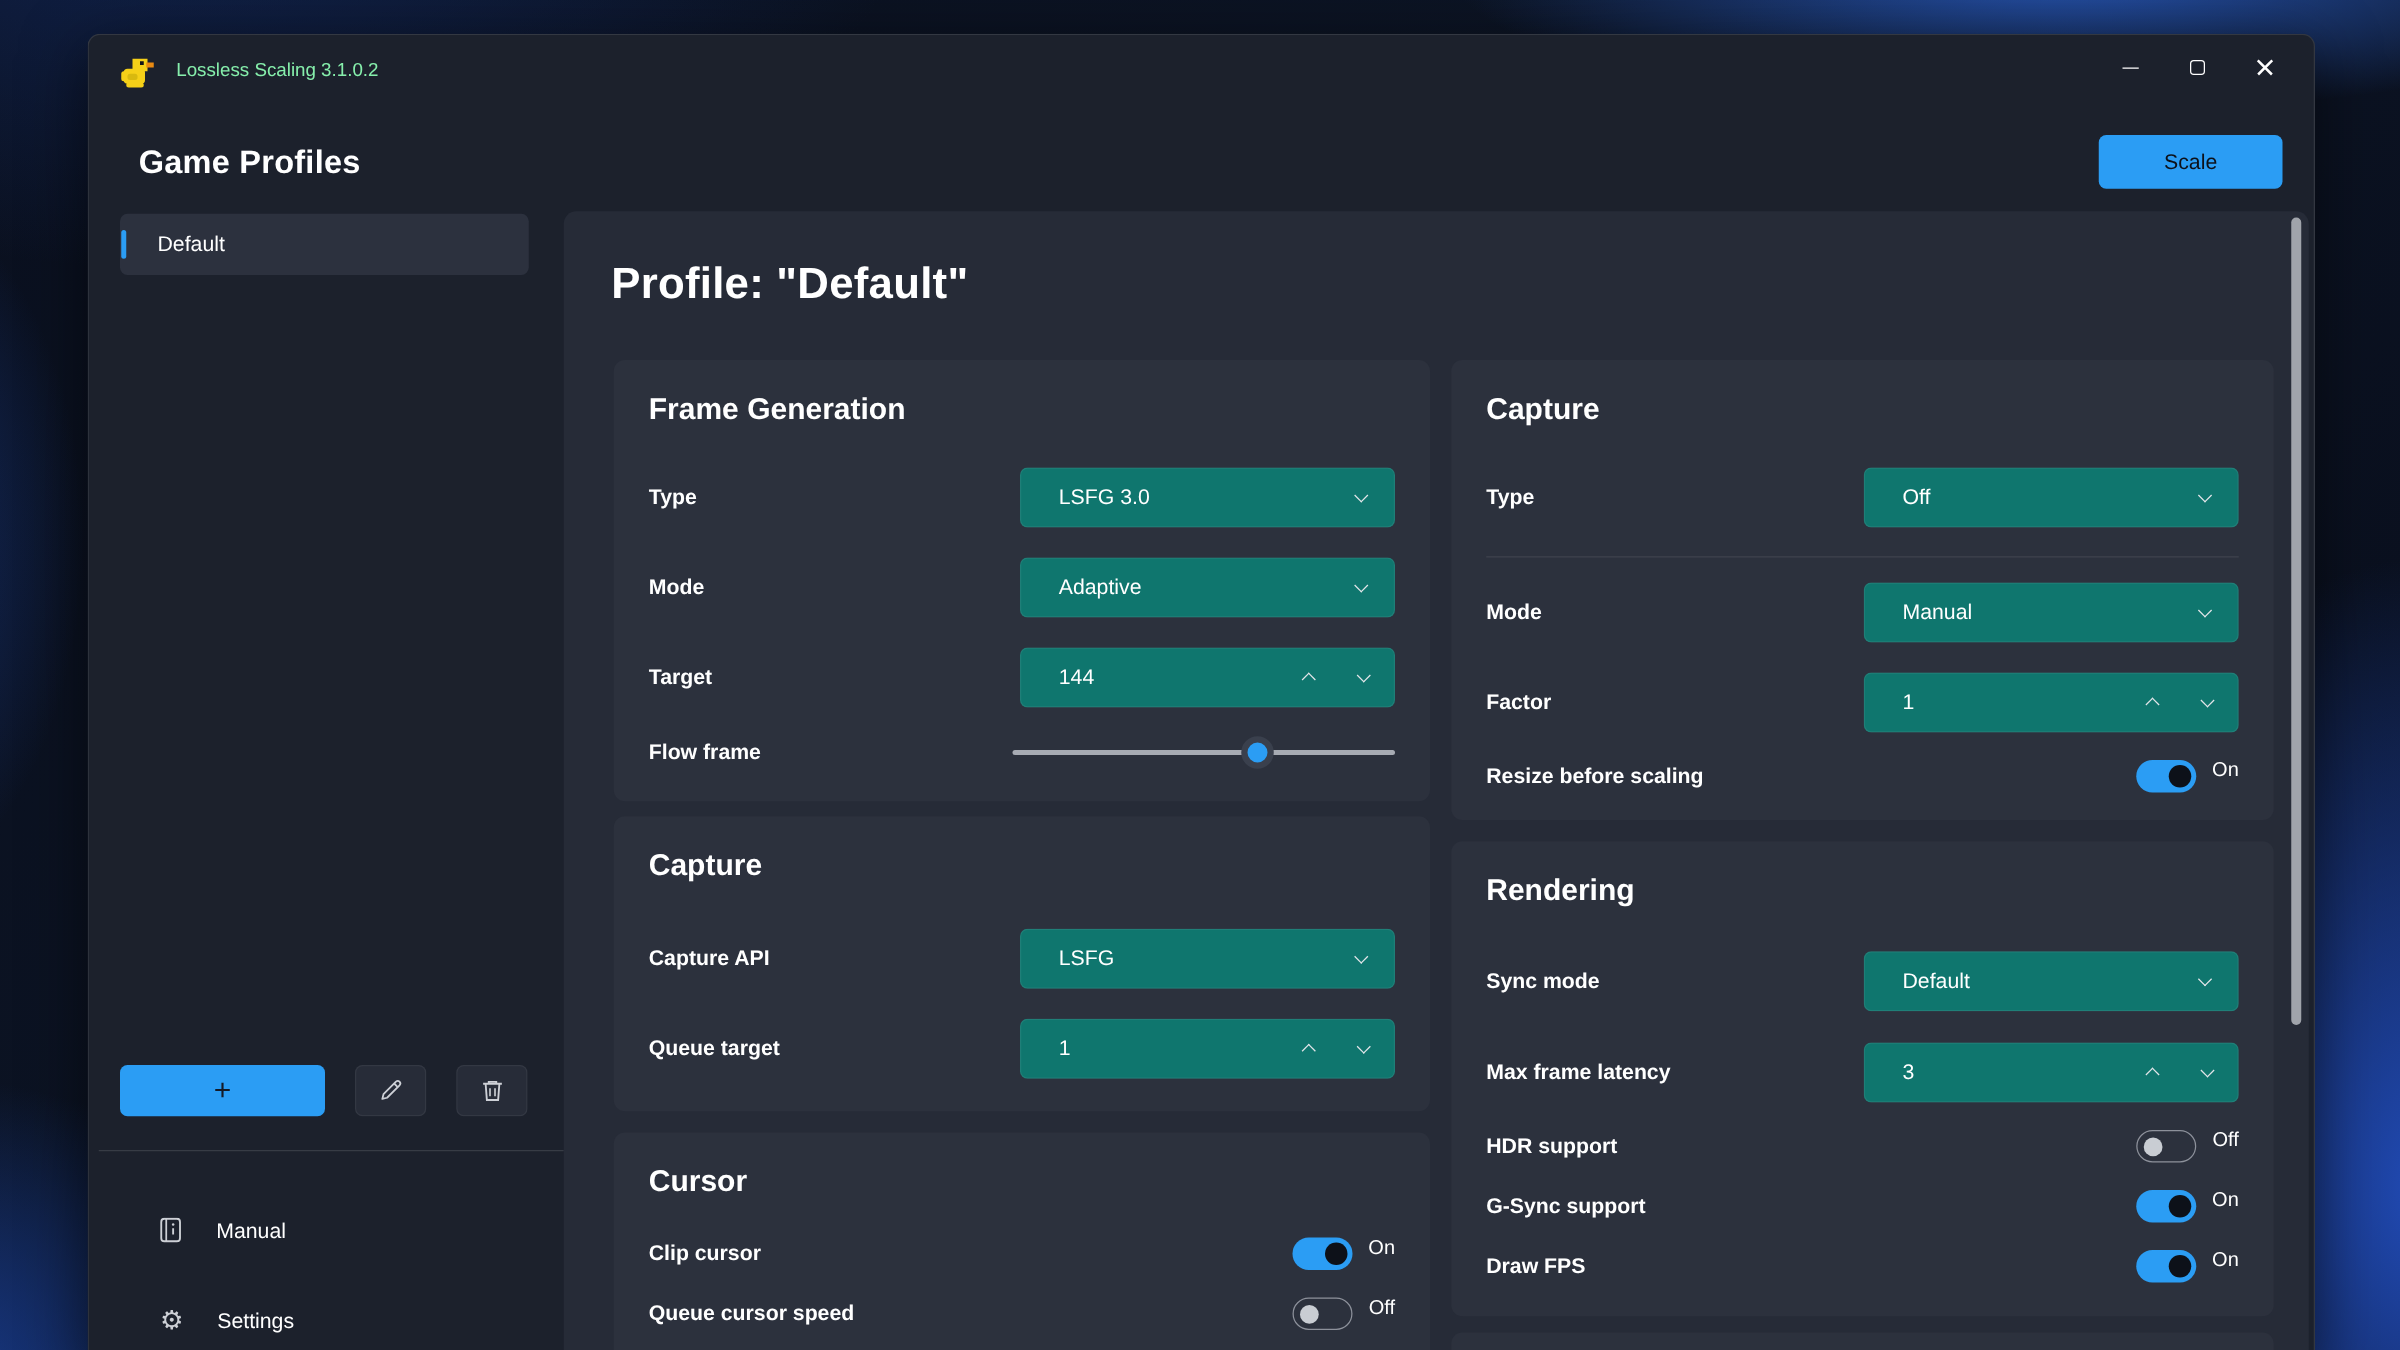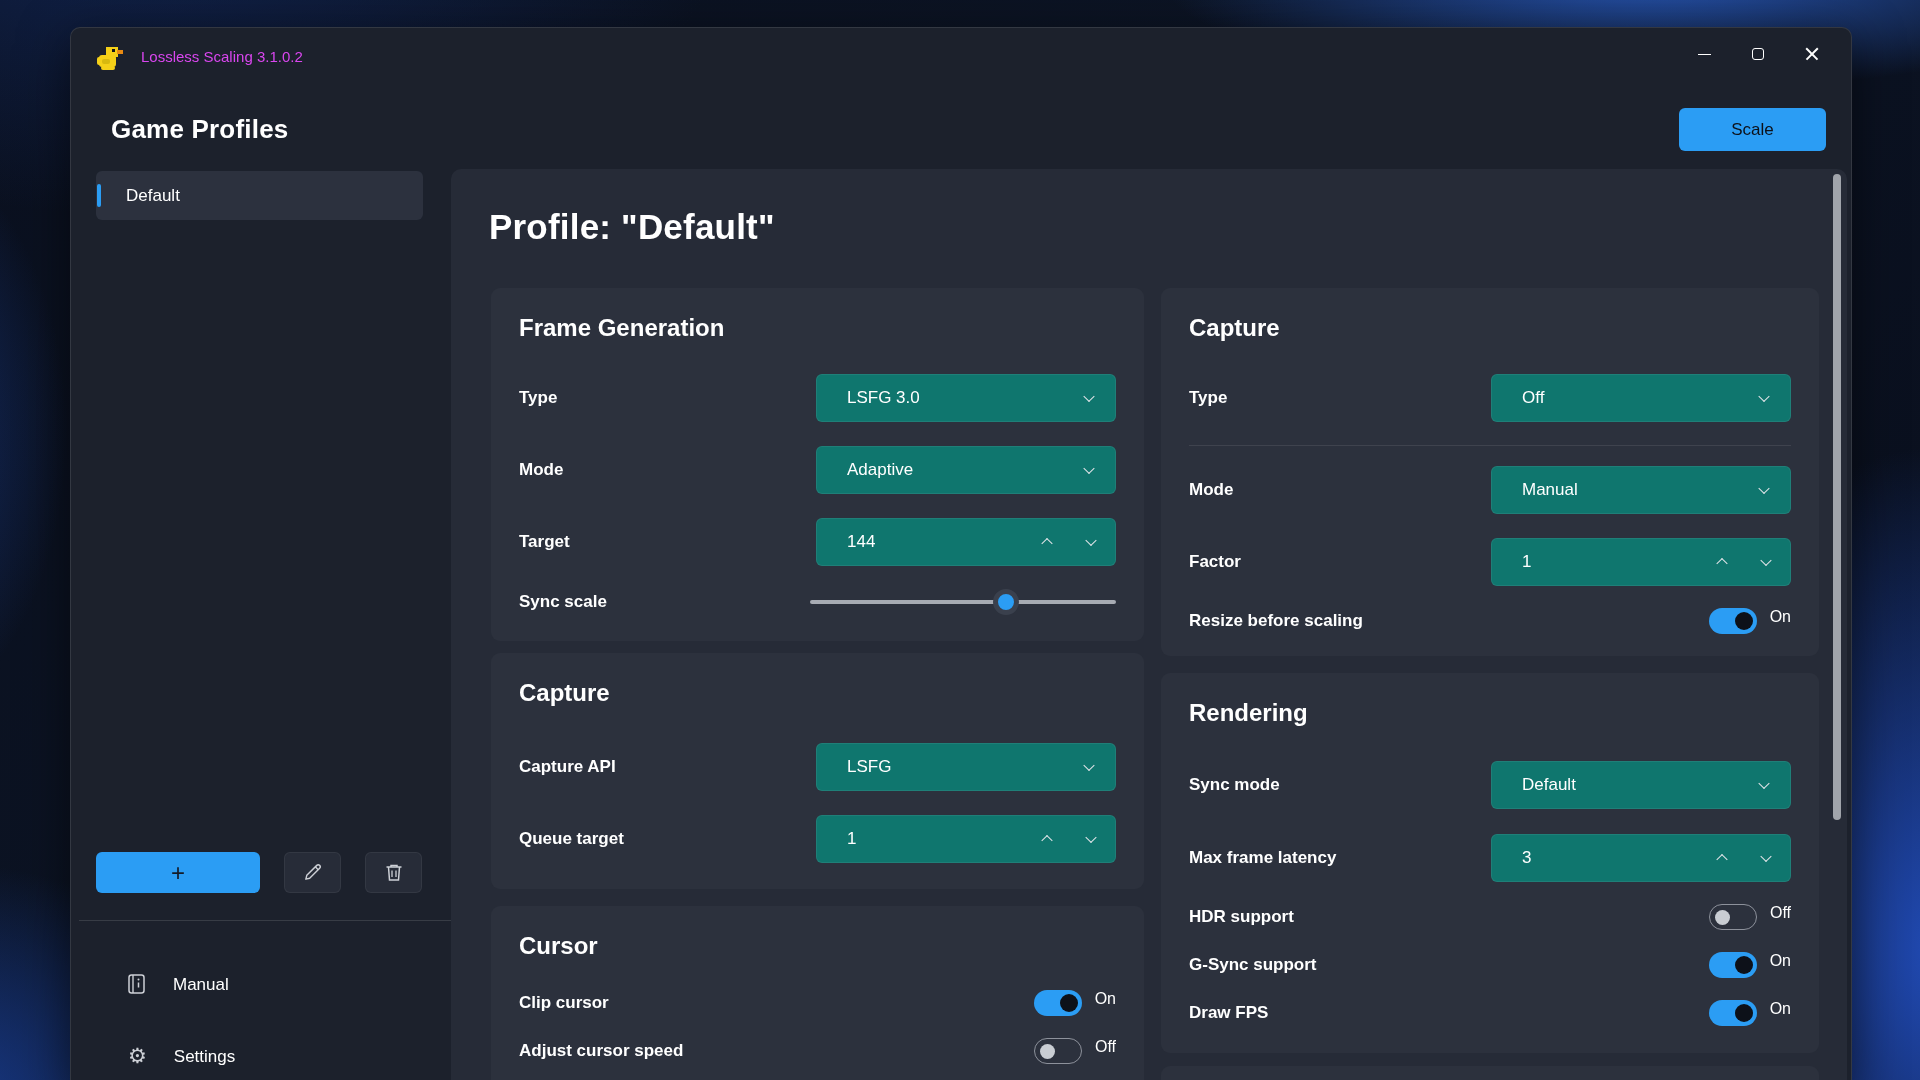--- a/index.html
+++ b/index.html
@@ -13,21 +13,21 @@
       linear-gradient(135deg,#0a101f 0%,#0c1424 45%,#090e1c 100%);}
   *{box-sizing:border-box}
 
   .window{position:absolute;left:70px;top:27px;width:1782px;height:1060px;
     background:#1c212c;border:1px solid rgba(255,255,255,.10);border-bottom:none;
     border-radius:10px 10px 0 0;box-shadow:0 14px 50px rgba(0,0,0,.55);}
 
   
   .titlebar{position:absolute;left:0;top:0;right:0;height:62px;}
   .app-icon{position:absolute;left:25px;top:18px;width:28px;height:26px;}
-  .app-title{position:absolute;left:70px;top:20px;font-size:15px;color:#d946ef;}
+  .app-title{position:absolute;left:70px;top:20px;font-size:15px;color:#86efac;}
   .win-controls{position:absolute;right:12px;top:8px;display:flex;}
   .win-btn{width:54px;height:36px;display:flex;align-items:center;justify-content:center;
     background:transparent;border:none;cursor:default;}
   .glyph-min{width:13px;height:0;border-top:1.6px solid #fff;display:block}
   .glyph-max{width:12px;height:12px;border:1.6px solid #fff;border-radius:3px;display:block}
   .glyph-close{width:14px;height:14px;position:relative;display:block}
   .glyph-close:before,.glyph-close:after{content:"";position:absolute;left:-1px;top:6px;width:16px;height:1.6px;background:#fff}
   .glyph-close:before{transform:rotate(45deg)}.glyph-close:after{transform:rotate(-45deg)}
 
   
@@ -186,21 +186,21 @@
         </div>
         <div class="row" style="top:230px">
           <span class="rlabel">Target</span>
           <div class="control">
             <span class="cvalue">144</span>
             <span class="chev sp-up"></span>
             <span class="chev sp-down"></span>
           </div>
         </div>
         <div class="row" style="top:290px">
-          <span class="rlabel">Sync scale</span>
+          <span class="rlabel">Flow frame</span>
           <div class="slider">
             <div class="track"></div>
             <div class="thumb"></div>
           </div>
         </div>
       </div>
 
       <div class="card" style="top:484px;height:236px">
         <div class="card-title">Capture</div>
         <div class="row" style="top:90px">
@@ -225,21 +225,21 @@
         <div class="trow" style="top:81px">
           <span class="rlabel">Clip cursor</span>
           <div class="tgroup">
             <div class="toggle on">
                 <div class="knob"></div>
               </div>
             <span class="tstate">On</span>
           </div>
         </div>
         <div class="trow" style="top:129px">
-          <span class="rlabel">Adjust cursor speed</span>
+          <span class="rlabel">Queue cursor speed</span>
           <div class="tgroup">
             <div class="toggle off">
                 <div class="knob"></div>
               </div>
             <span class="tstate">Off</span>
           </div>
         </div>
       </div>
     </div>
 

